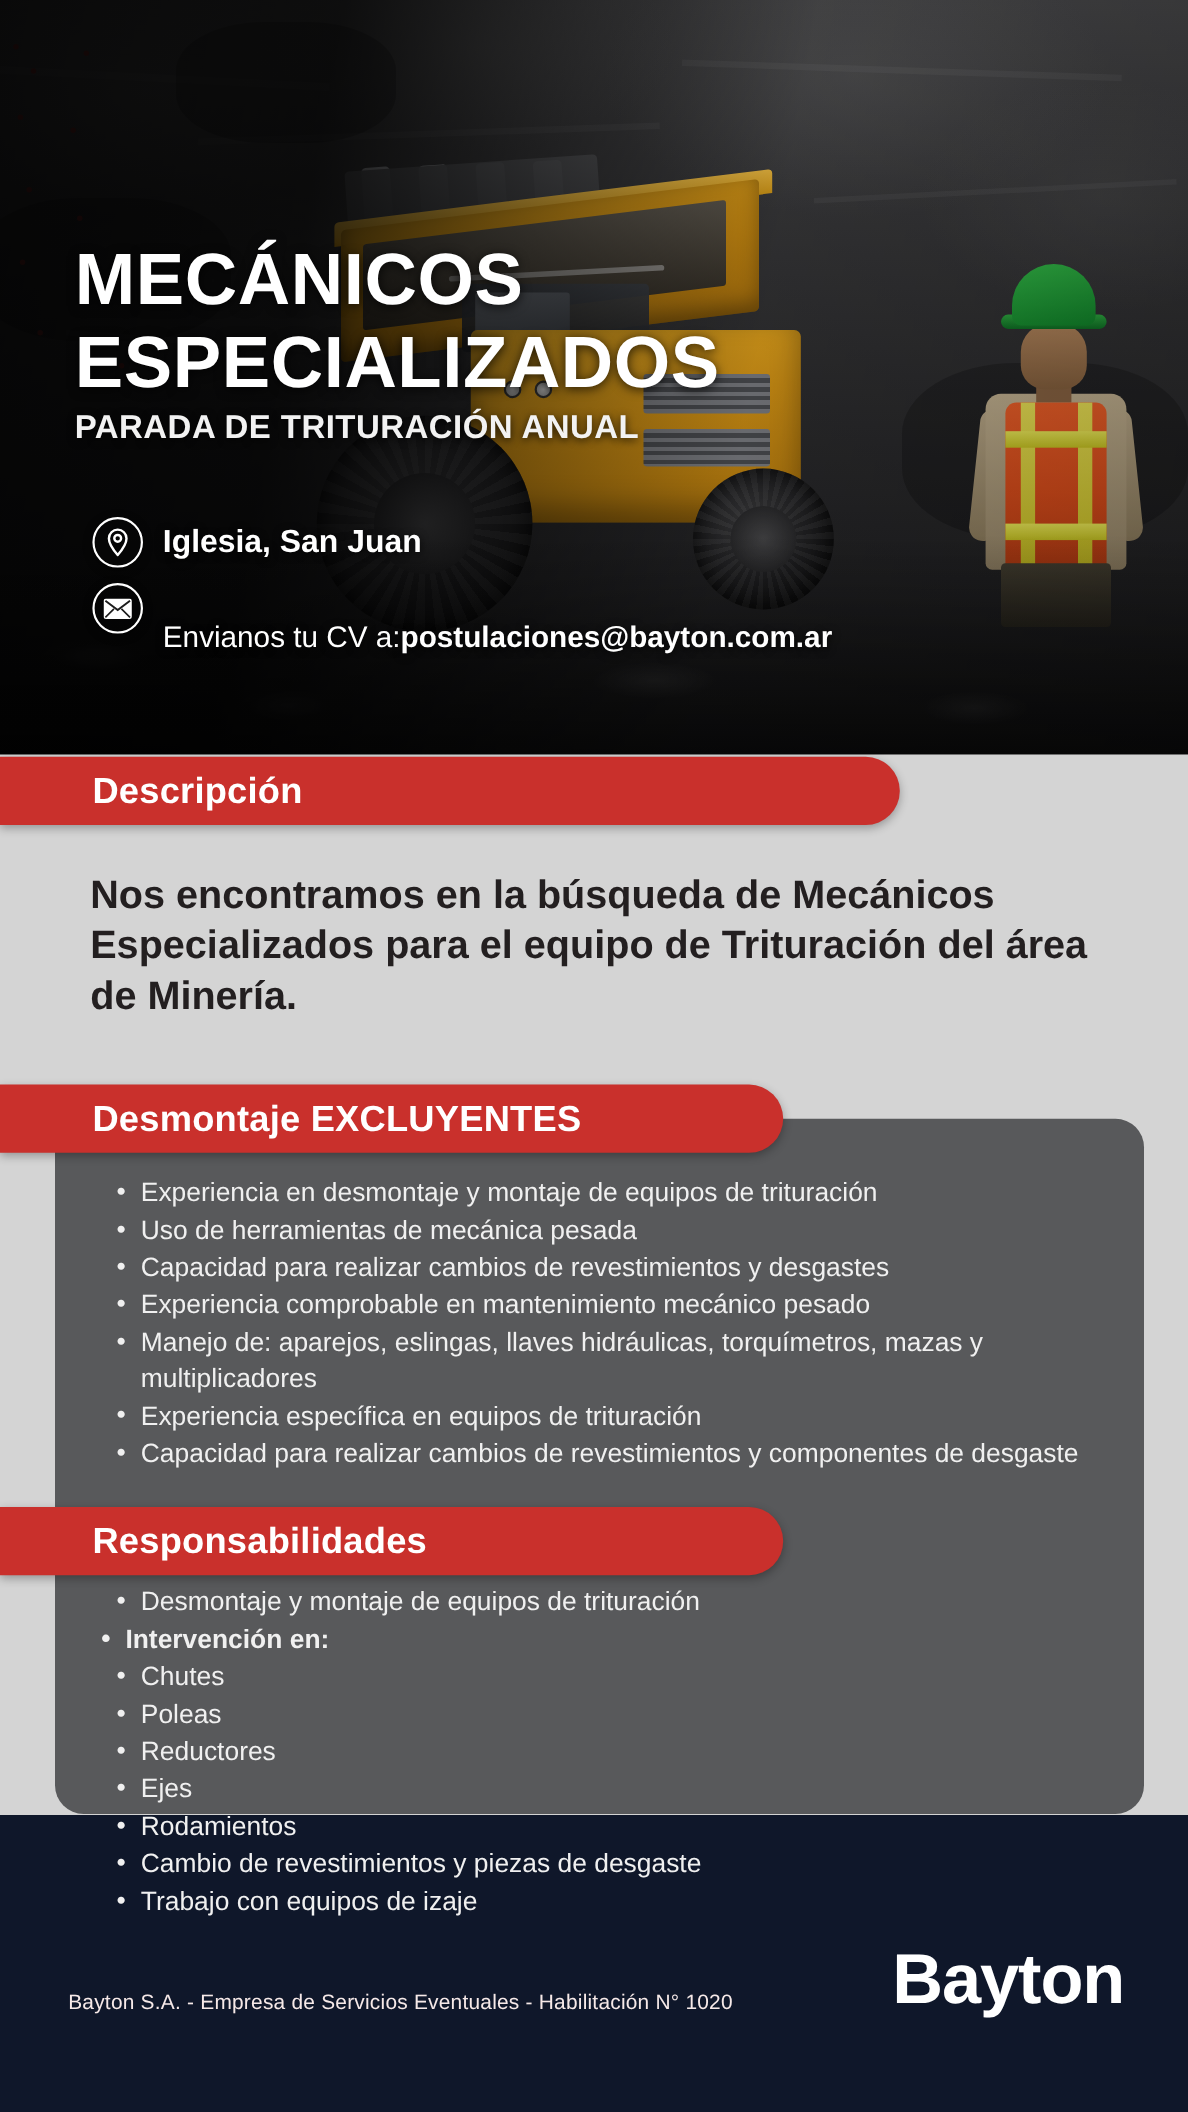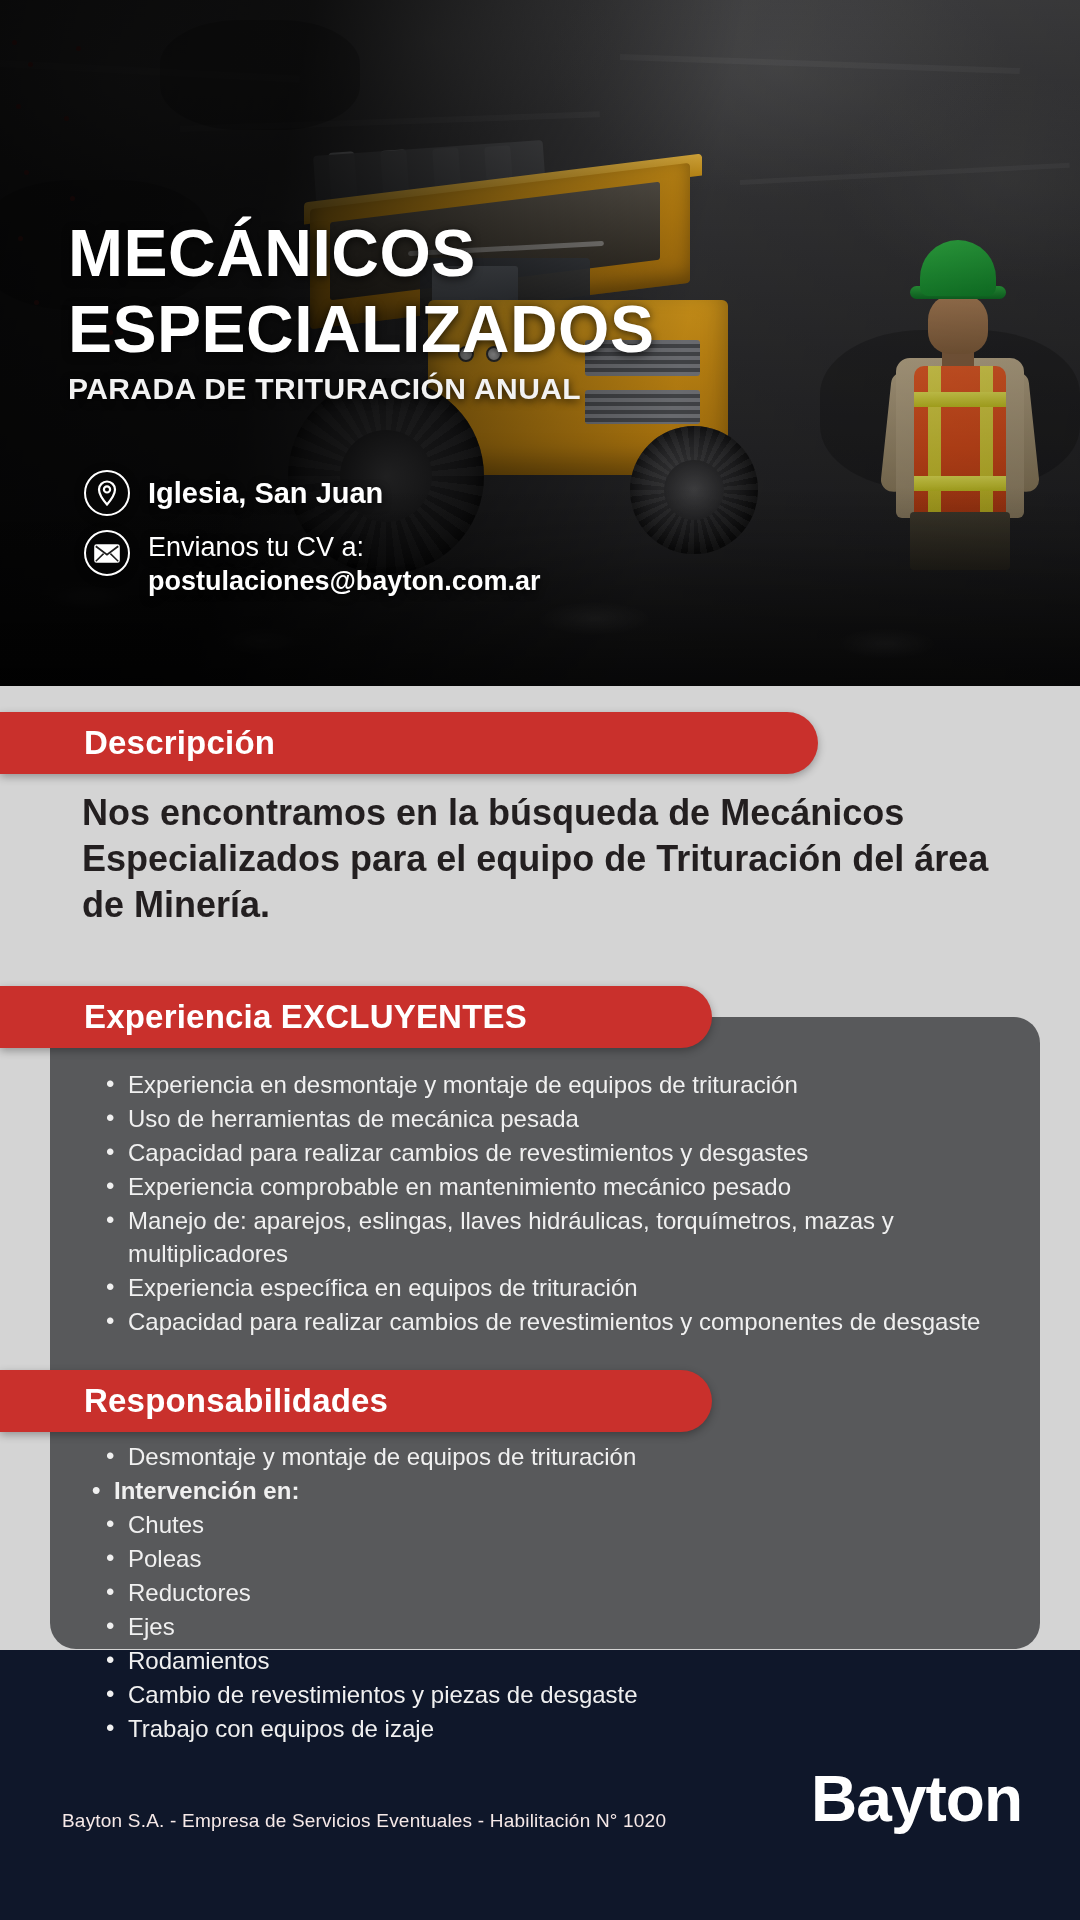--- a/index.html
+++ b/index.html
@@ -178,39 +178,39 @@
 
   .contact-row { position:absolute; display:flex; align-items:center; gap:18px; }
   .c-loc { left:84px; top:470px; }
   .c-mail { left:84px; top:530px; align-items:flex-start; }
   .ic {
     width:46px; height:46px; border:2.5px solid #ffffff; border-radius:50%;
     display:flex; align-items:center; justify-content:center; flex:0 0 auto;
     box-shadow:0 2px 8px rgba(0,0,0,.6);
   }
   .c-loc-text { color:#fff; font-size:29px; font-weight:bold; text-shadow:0 2px 8px rgba(0,0,0,.8); }
-  .c-mail-block { display:flex; flex-direction:column; line-height:34px; }
+  .c-mail-block { display:flex; flex-direction:row; line-height:34px;margin-top:32px; }
   .c-mail-l1 { color:#fff; font-size:27px; font-weight:normal; text-shadow:0 2px 8px rgba(0,0,0,.8); }
   .c-mail-l2 { color:#fff; font-size:27px; font-weight:bold; text-shadow:0 2px 8px rgba(0,0,0,.8); }
 
   
   .page-bg { position:absolute; left:0; top:686px; width:1080px; height:1234px; background:#d4d4d4; }
 
   .banner {
     position:absolute; left:0; height:62px;
     background:#c9302c;
     border-radius:0 34px 34px 0;
     display:flex; align-items:center;
     box-shadow:0 3px 9px rgba(0,0,0,.30);
   }
   .banner span {
     color:#fff; font-size:33px; font-weight:bold; margin-left:84px; letter-spacing:.2px;
     white-space:nowrap;
   }
-  .bn-desc { top:712px; width:818px;text-align:right; }
+  .bn-desc { top:688px; width:818px;text-align:right; }
   .bn-req  { top:986px; width:712px; z-index:5; }
   .bn-resp { top:1370px; width:712px; z-index:5; }
 
   .desc-text {
     position:absolute; left:82px; top:790px; width:920px;
     color:#231f20; font-size:36px; font-weight:bold; line-height:46px;
   }
 
   .darkbox {
     position:absolute; left:50px; top:1017px; width:990px; height:632px;
@@ -362,21 +362,21 @@
 
 <div class="banner bn-desc">
   <span>Descripción</span>
 </div>
 
 <div class="desc-text">Nos encontramos en la búsqueda de Mecánicos Especializados para el equipo de Trituración del área de Minería.</div>
 
 <div class="darkbox"></div>
 
 <div class="banner bn-req">
-  <span>Experiencia EXCLUYENTES</span>
+  <span>Desmontaje EXCLUYENTES</span>
 </div>
 
 <ul class="bullets bl-req">
   <li>Experiencia en desmontaje y montaje de equipos de trituración</li>
   <li>Uso de herramientas de mecánica pesada</li>
   <li>Capacidad para realizar cambios de revestimientos y desgastes</li>
   <li>Experiencia comprobable en mantenimiento mecánico pesado</li>
   <li>Manejo de: aparejos, eslingas, llaves hidráulicas, torquímetros, mazas y multiplicadores</li>
   <li>Experiencia específica en equipos de trituración</li>
   <li>Capacidad para realizar cambios de revestimientos y componentes de desgaste</li>

